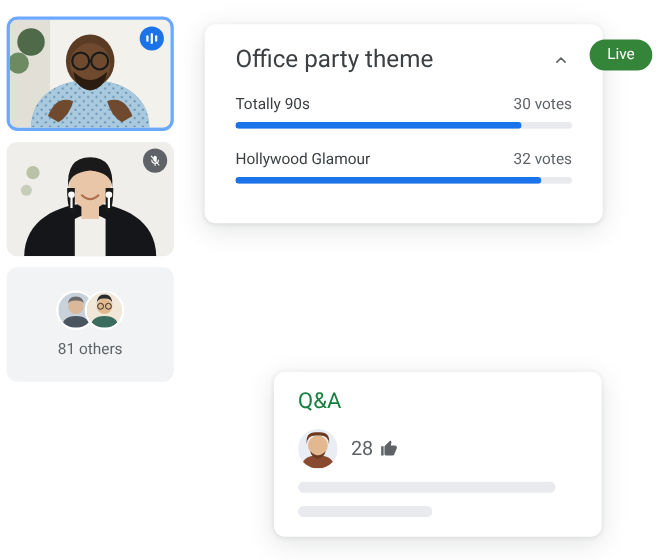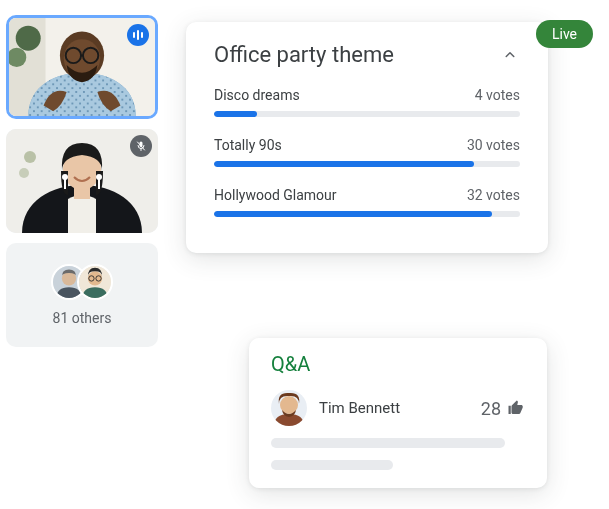--- a/index.html
+++ b/index.html
@@ -130,21 +130,21 @@
     position: absolute;
     left: 0; top: 0; bottom: 0;
     background: #1a73e8;
     border-radius: 3px;
   }
 
   
   .live {
     position: absolute;
     right: 16px;
-    top: 20px;
+    top: 36px;
     background: #34853a;
     color: #fff;
     font-size: 14px;
     padding: 6px 16px;
     border-radius: 16px;
     z-index: 5;
   }
 
   
   .qa {
@@ -304,29 +304,20 @@
 <div class="poll">
   <div class="poll-header">
     <div class="poll-title">Office party theme</div>
     <div class="chev">
       <svg viewBox="0 0 24 24" width="18" height="18">
           <path d="M7 14l5-5 5 5" fill="none" stroke="#5f6368" stroke-width="2" stroke-linecap="round" stroke-linejoin="round"></path>
         </svg>
     </div>
   </div>
 
-  <div class="poll-row">
-    <div class="poll-row-top">
-      <span class="label">Disco dreams</span>
-      <span>4 votes</span>
-    </div>
-    <div class="bar">
-        <div class="fill" style="width:14%"></div>
-      </div>
-  </div>
 
 
   <div class="poll-row">
     <div class="poll-row-top">
       <span class="label">Totally 90s</span>
       <span>30 votes</span>
     </div>
     <div class="bar">
         <div class="fill" style="width:85%"></div>
       </div>
@@ -348,21 +339,20 @@
   <div class="qa-row">
     <div class="qa-avatar">
       <svg viewBox="0 0 36 36">
           <rect width="36" height="36" fill="#e9eef4"></rect>
           <circle cx="18" cy="15" r="9" fill="#e3b88f"></circle>
           <path d="M3 36 Q3 24 18 24 Q33 24 33 36 Z" fill="#8a4a2f"></path>
           <path d="M8 14 Q6 2 18 3 Q30 2 28 14 Q28 5 18 6 Q8 5 8 14 Z" fill="#6b3a1f"></path>
           <path d="M11 20 Q18 28 25 20 Q24 26 18 27 Q12 26 11 20Z" fill="#6b3a1f"></path>
         </svg>
     </div>
-    <div class="qa-name">Tim Bennett</div>
     <div class="qa-up">
       <span>28</span>
       <svg viewBox="0 0 24 24">
           <path d="M2 20h3V9H2v11zm19-10c0-1.1-.9-2-2-2h-5.3l.8-3.8v-.3c0-.4-.2-.8-.4-1.1L13 2 6.6 8.4C6.2 8.8 6 9.3 6 9.8V18c0 1.1.9 2 2 2h8c.8 0 1.5-.5 1.8-1.2l2.9-6.8c.2-.3.3-.7.3-1v-1z" fill="#5f6368"></path>
         </svg>
     </div>
   </div>
   <div class="skel s1"></div>
   <div class="skel s2"></div>
 </div>

